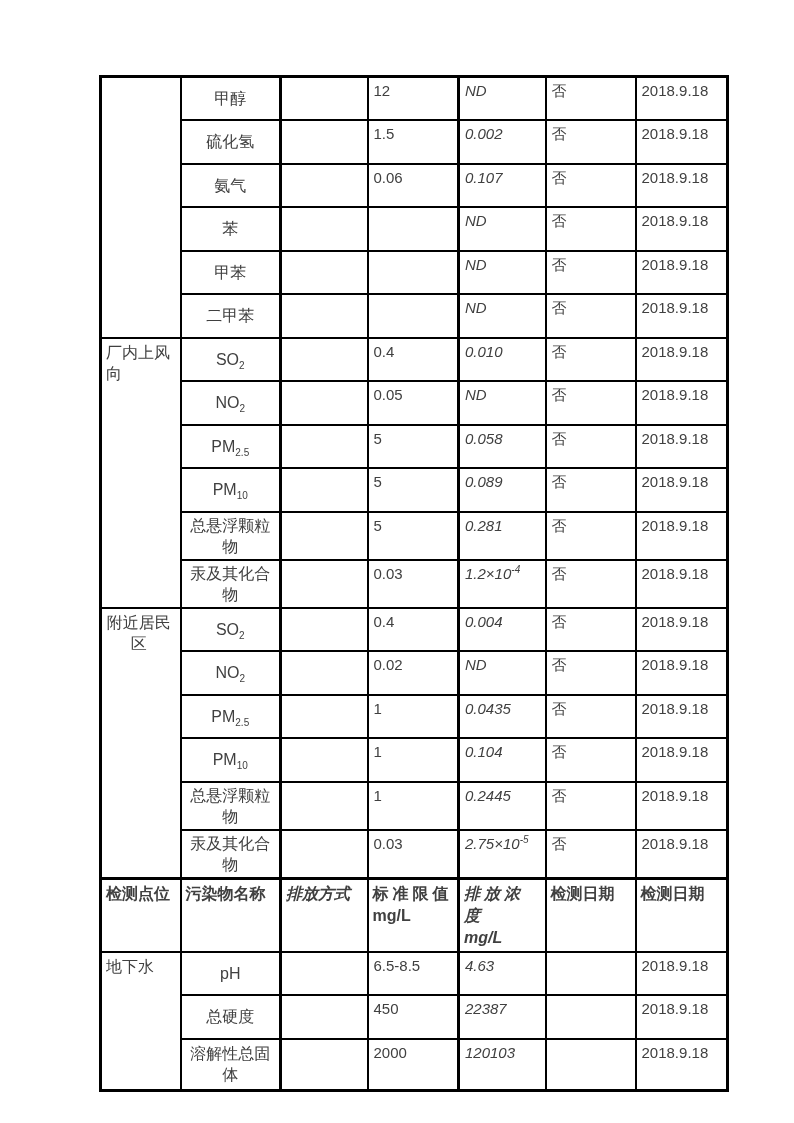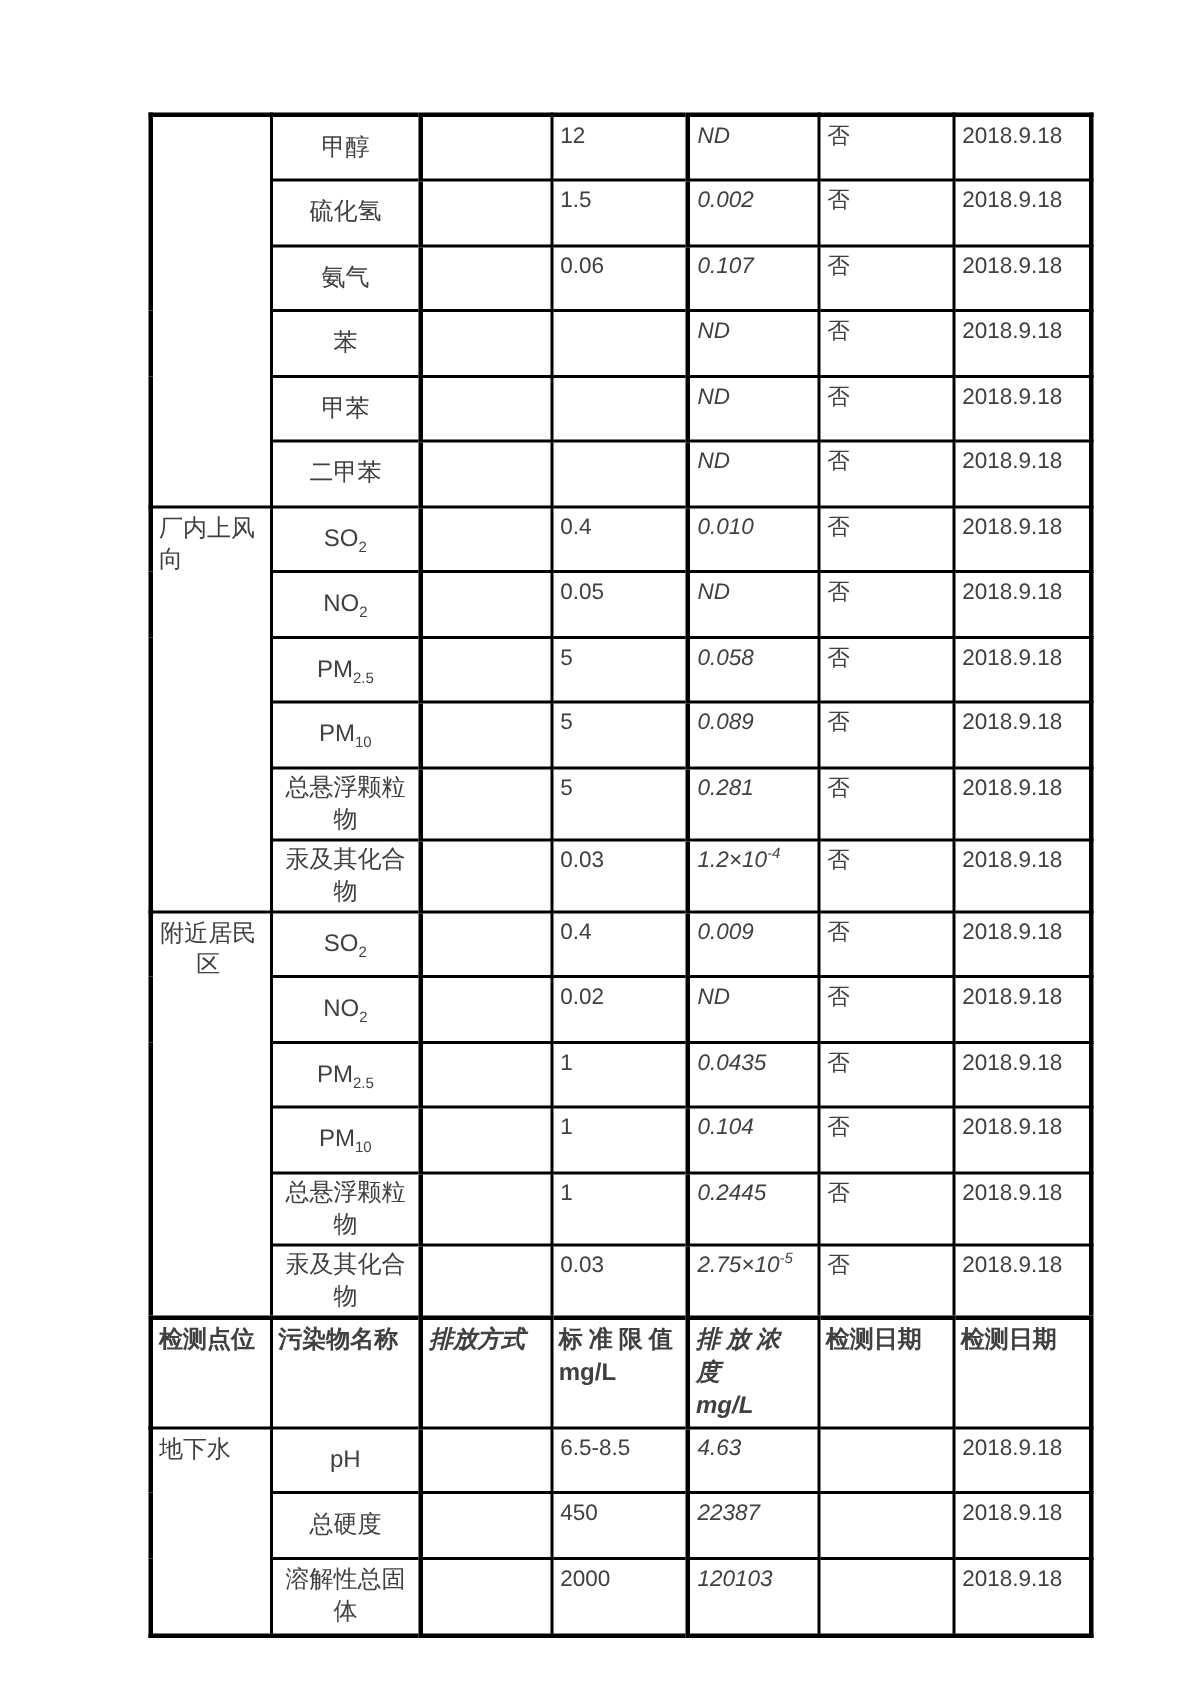--- a/index.html
+++ b/index.html
@@ -174,21 +174,21 @@
           <td class="val">0.03</td>
           <td class="val bl3">1.2×10<sup>-4</sup></td>
           <td class="val">否</td>
           <td class="val">2018.9.18</td>
         </tr>
         <tr class="row">
           <td class="point ac" rowspan="6">附近居民区</td>
           <td class="name">SO<sub>2</sub></td>
           <td class="val bl3"></td>
           <td class="val">0.4</td>
-          <td class="val bl3">0.009</td>
+          <td class="val bl3">0.004</td>
           <td class="val">否</td>
           <td class="val">2018.9.18</td>
         </tr>
         <tr class="row">
           <td class="name">NO<sub>2</sub></td>
           <td class="val bl3"></td>
           <td class="val">0.02</td>
           <td class="val bl3">ND</td>
           <td class="val">否</td>
           <td class="val">2018.9.18</td>

